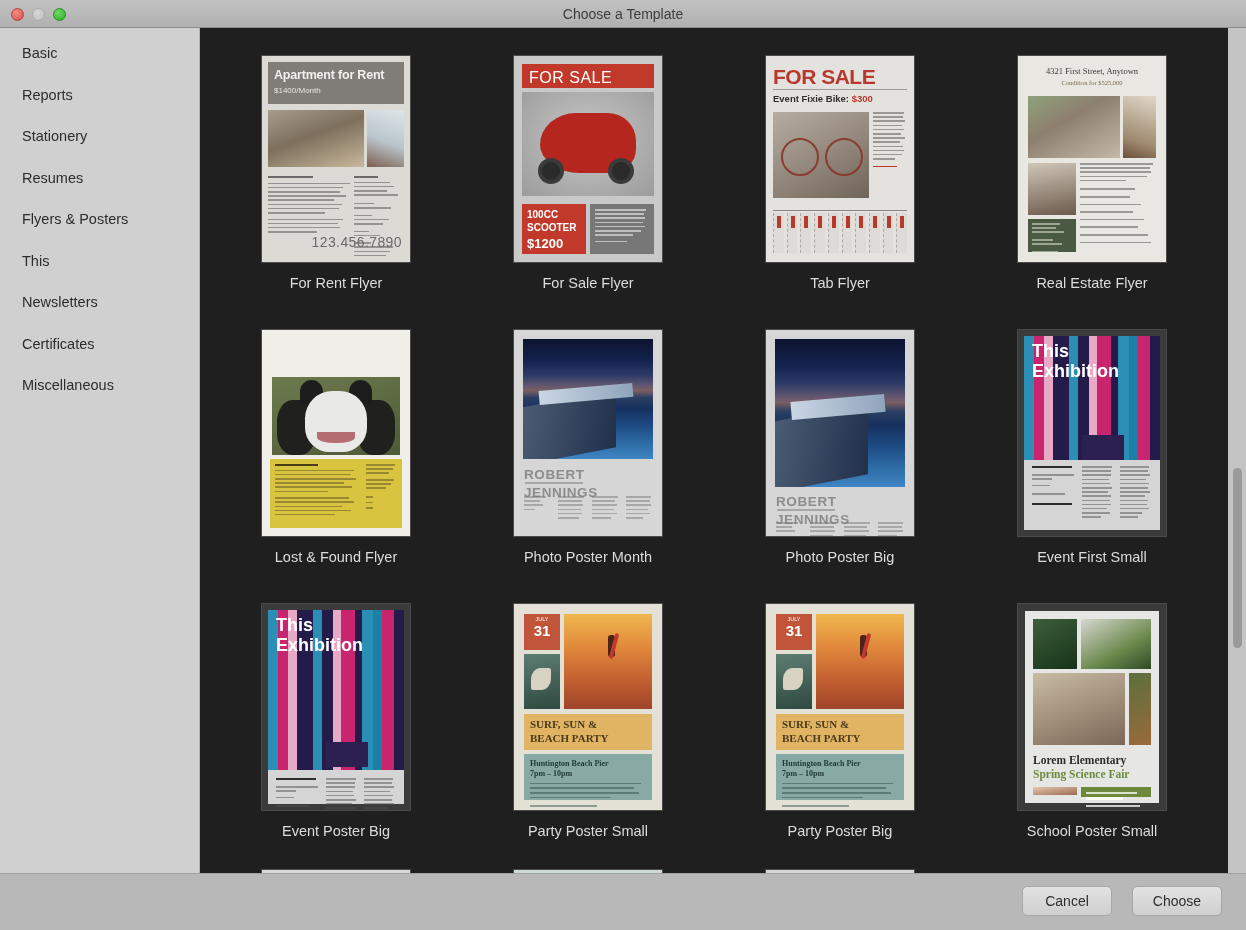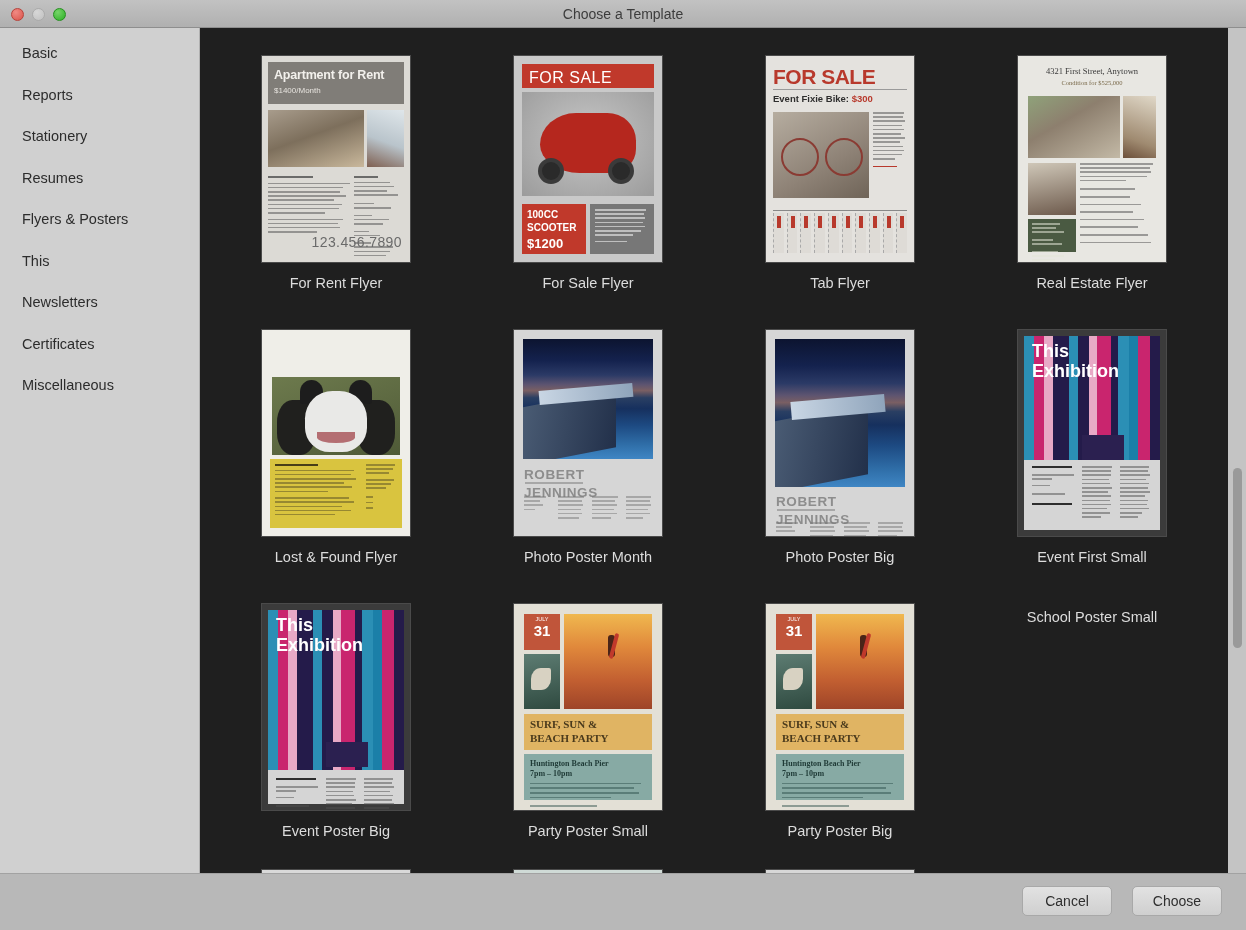--- a/index.html
+++ b/index.html
@@ -755,20 +755,39 @@
                   <div class="ln" style="width:70%"></div>
                 <div class="ln" style="width:58%;margin-top:7px"></div>
               </div>
             </div>
           </div>
         </div>
         <div class="caption">Party Poster Big</div>
       </div>
 
       <div class="cell">
+        <div class="thumb-wrap">
+          <div class="thumb t-school">
+            <div class="inner">
+              <div class="g" style="left:8px;top:8px;width:44px;height:50px;background:linear-gradient(150deg,#3e5e3a,#16331a);"></div>
+              <div class="g" style="left:56px;top:8px;right:8px;height:50px;background:linear-gradient(150deg,#d8d7cf,#6c8a4e 60%,#2f4a26);"></div>
+              <div class="g" style="left:8px;top:62px;width:92px;height:72px;background:linear-gradient(160deg,#c9bba4,#7b6756);"></div>
+              <div class="g" style="left:104px;top:62px;right:8px;height:72px;background:linear-gradient(160deg,#5e6f3e,#9a6a3a);"></div>
+              <h1>Lorem Elementary</h1>
+              <h2>Spring Science Fair</h2>
+              <div class="face"></div>
+              <div class="grn lines">
+                <div class="hl" style="width:85%"></div>
+                  <div class="hl" style="width:62%"></div>
+                <div class="hl" style="width:90%;margin-top:5px"></div>
+
+              </div>
+            </div>
+          </div>
+        </div>
         <div class="caption">School Poster Small</div>
       </div>
 
     </div>
 
     <div class="rowpartial">
       <div class="cell">
           <div class="thumb-wrap" style="height:40px">
             <div class="thumb" style="height:40px;background:#d9d9d9"></div>
           </div>

